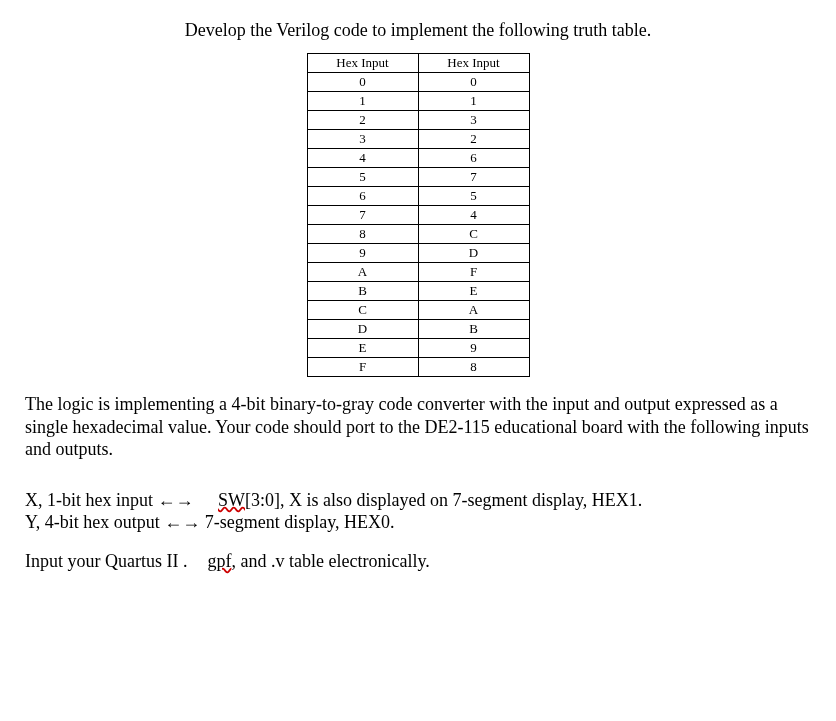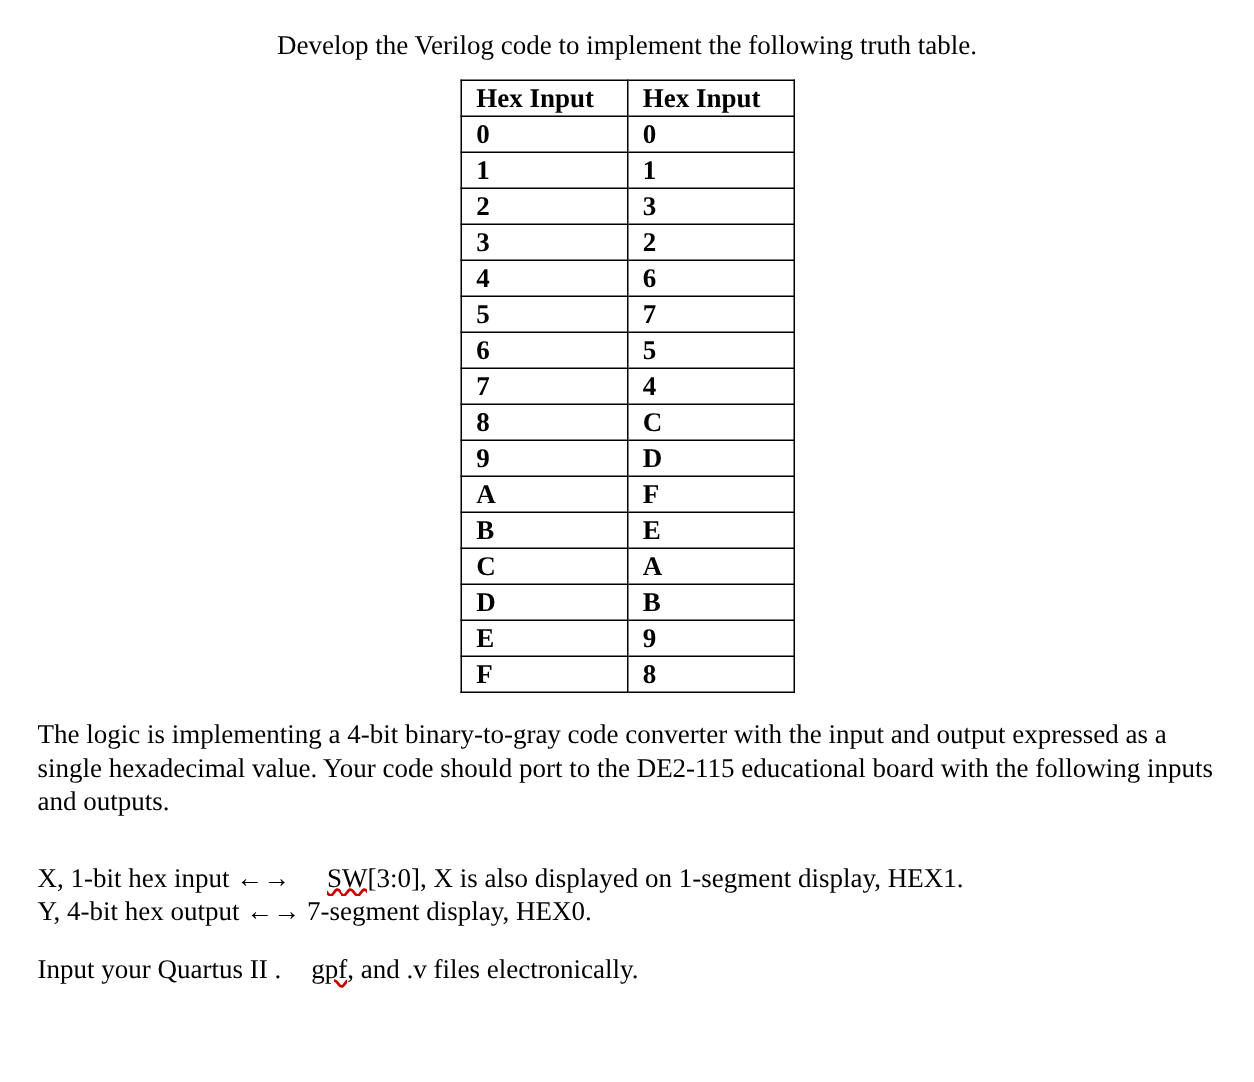--- a/index.html
+++ b/index.html
@@ -16,24 +16,24 @@
       margin-bottom: 12px;
       text-align: center;
     }
     table {
       border-collapse: collapse;
       margin: 0 auto 16px auto;
     }
     th, td {
       border: 1px solid #000;
       padding: 1px 10px;
-      text-align: left;
-      font-weight: bold;
+      text-align: center;
+      font-weight: normal;
       min-width: 90px;
-      font-size: 18px;
+      font-size: 13px;
     }
     .description {
       margin-bottom: 28px;
       line-height: 1.25;
     }
     .io-block {
       margin-bottom: 16px;
       line-height: 1.25;
     }
     .arrow {
@@ -128,22 +128,22 @@
         <td>8</td>
       </tr>
     </tbody>
 </table>
 
 <div class="description">The logic is implementing a 4-bit binary-to-gray code converter with the input and output expressed as a single hexadecimal value.  Your code should port to the DE2-115 educational board with the following inputs and outputs.</div>
 
 <div class="io-block">
   <div>
     <span>X, 1-bit hex input </span><span class="arrow">←→</span>
-    <span class="squiggle">SW[</span><span>3:0], X is also displayed on 1-segment display, HEX1.</span>
+    <span class="squiggle">SW[</span><span>3:0], X is also displayed on 7-segment display, HEX1.</span>
   </div>
   <div>
     <span>Y, 4-bit hex output </span><span class="arrow">←→</span><span> 7-segment display, HEX0.</span>
   </div>
 </div>
 
 <div class="submit">
-  <span>Input your Quartus II .</span><span class="squiggle">gpf</span><span>, and .v files electronically.</span>
+  <span>Input your Quartus II .</span><span class="squiggle">gpf</span><span>, and .v table electronically.</span>
 </div>
 
 </body></html>

